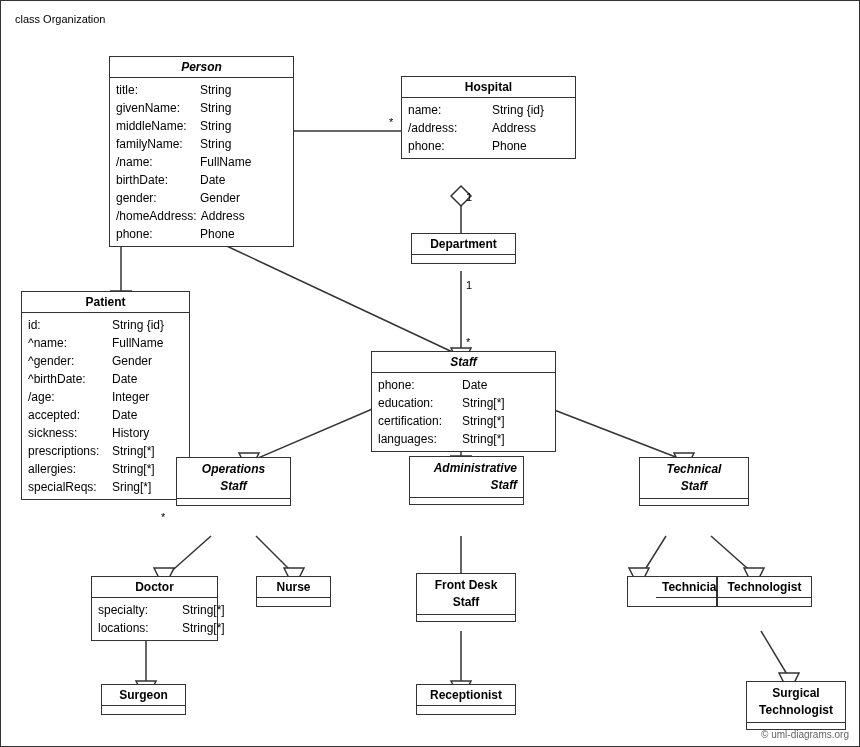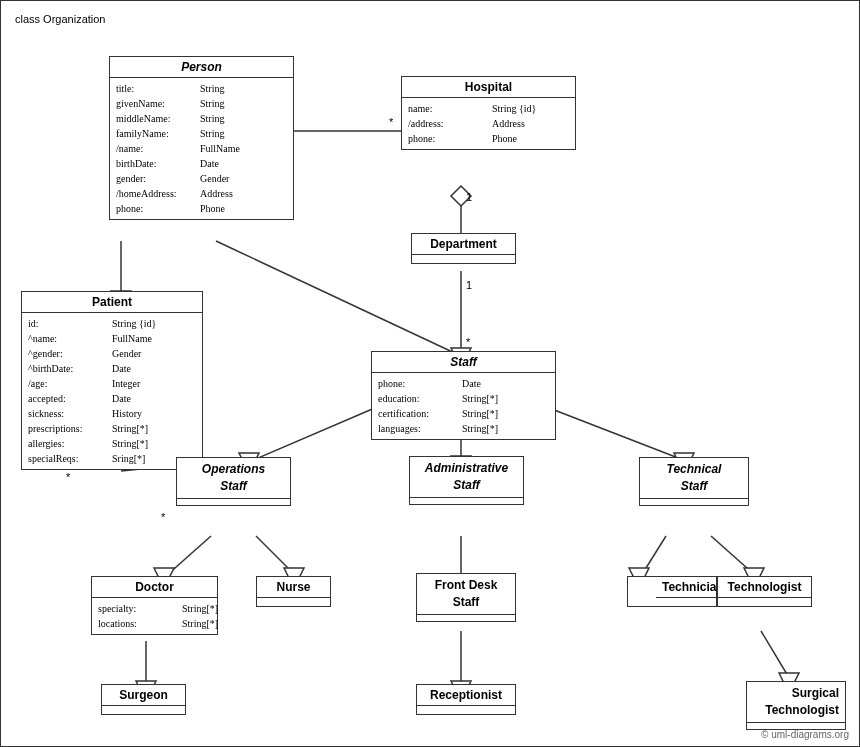--- a/index.html
+++ b/index.html
@@ -41,23 +41,22 @@
       font-style: italic;
       font-weight: bold;
       font-size: 12px;
       background: #fff;
     }
     .uml-class .class-header.normal {
       font-style: normal;
     }
     .uml-class .class-body {
       padding: 3px 6px;
-      font-size: 10px;
+      font-size: 12px;
       line-height: 1.5;
-      font-family: Liberation Serif, serif;
     }
     .attr-row {
       display: flex;
       gap: 4px;
     }
     .attr-name { min-width: 80px; }
     .attr-type { }
 
     
     #svg-overlay {
@@ -222,21 +221,21 @@
           <span class="attr-name">certification:</span>
           <span class="attr-type">String[*]</span>
         </div>
       <div class="attr-row">
           <span class="attr-name">languages:</span>
           <span class="attr-type">String[*]</span>
         </div>
     </div>
   </div>
 
-  <div class="uml-class" style="left:20px;top:290px;width:182px;">
+  <div class="uml-class" style="left:20px;top:290px;width:169px;">
     <div class="class-header normal">Patient</div>
     <div class="class-body">
       <div class="attr-row">
           <span class="attr-name">id:</span>
           <span class="attr-type">String {id}</span>
         </div>
       <div class="attr-row">
           <span class="attr-name">^name:</span>
           <span class="attr-type">FullName</span>
         </div>
@@ -274,21 +273,21 @@
         </div>
     </div>
   </div>
 
   <div class="uml-class" style="left:175px;top:456px;width:115px;text-align:center;">
     <div class="class-header" style="line-height:1.4;">Operations<br>Staff</div>
     <div class="class-body" style="min-height:6px;"></div>
   </div>
 
   <div class="uml-class" style="left:408px;top:455px;width:115px;text-align:center;">
-    <div class="class-header" style="line-height:1.4;">Administrative<br>Staff</div>
+    <div class="class-header" style="line-height:1.4;text-align:right;">Administrative<br>Staff</div>
     <div class="class-body" style="min-height:6px;"></div>
   </div>
 
   <div class="uml-class" style="left:638px;top:456px;width:110px;text-align:center;">
     <div class="class-header" style="line-height:1.4;">Technical<br>Staff</div>
     <div class="class-body" style="min-height:6px;"></div>
   </div>
 
   <div class="uml-class" style="left:90px;top:575px;width:127px;">
     <div class="class-header normal">Doctor</div>
@@ -328,18 +327,18 @@
     <div class="class-header normal">Surgeon</div>
     <div class="class-body" style="min-height:8px;"></div>
   </div>
 
   <div class="uml-class" style="left:415px;top:683px;width:100px;">
     <div class="class-header normal">Receptionist</div>
     <div class="class-body" style="min-height:8px;"></div>
   </div>
 
   <div class="uml-class" style="left:745px;top:680px;width:100px;text-align:center;">
-    <div class="class-header normal" style="line-height:1.4;text-align:right;">Surgical<br>Technologist</div>
+    <div class="class-header normal" style="line-height:1.4;">Surgical<br>Technologist</div>
     <div class="class-body" style="min-height:6px;"></div>
   </div>
 
   <span class="copyright">© uml-diagrams.org</span>
 </div>
 
 </body></html>

